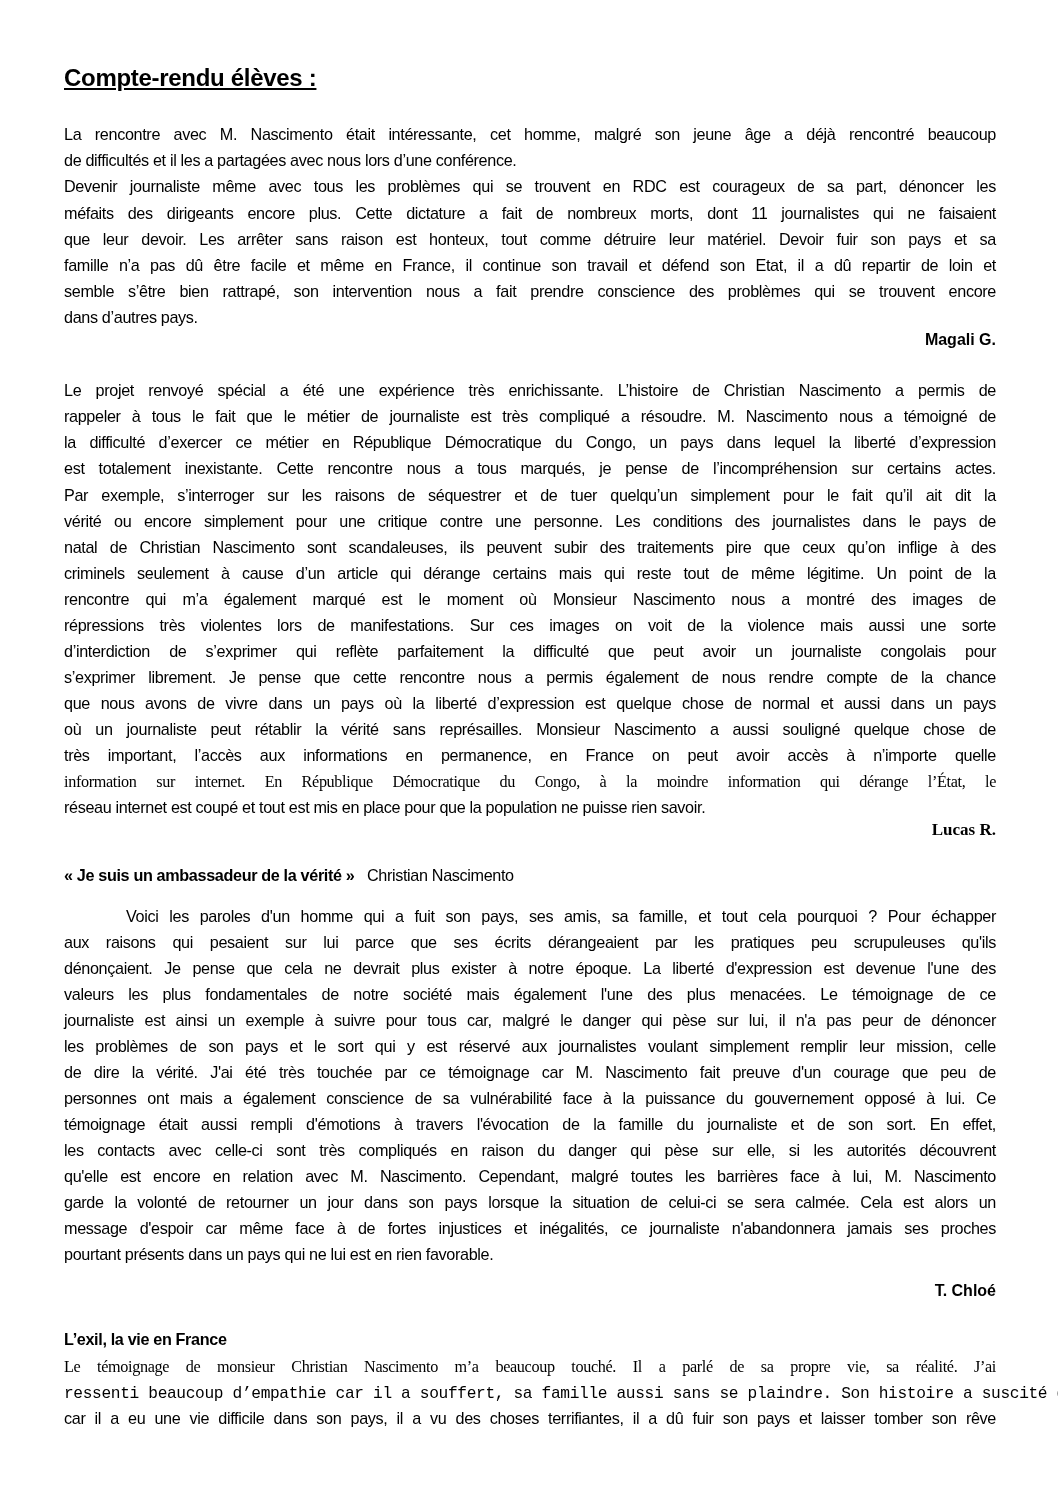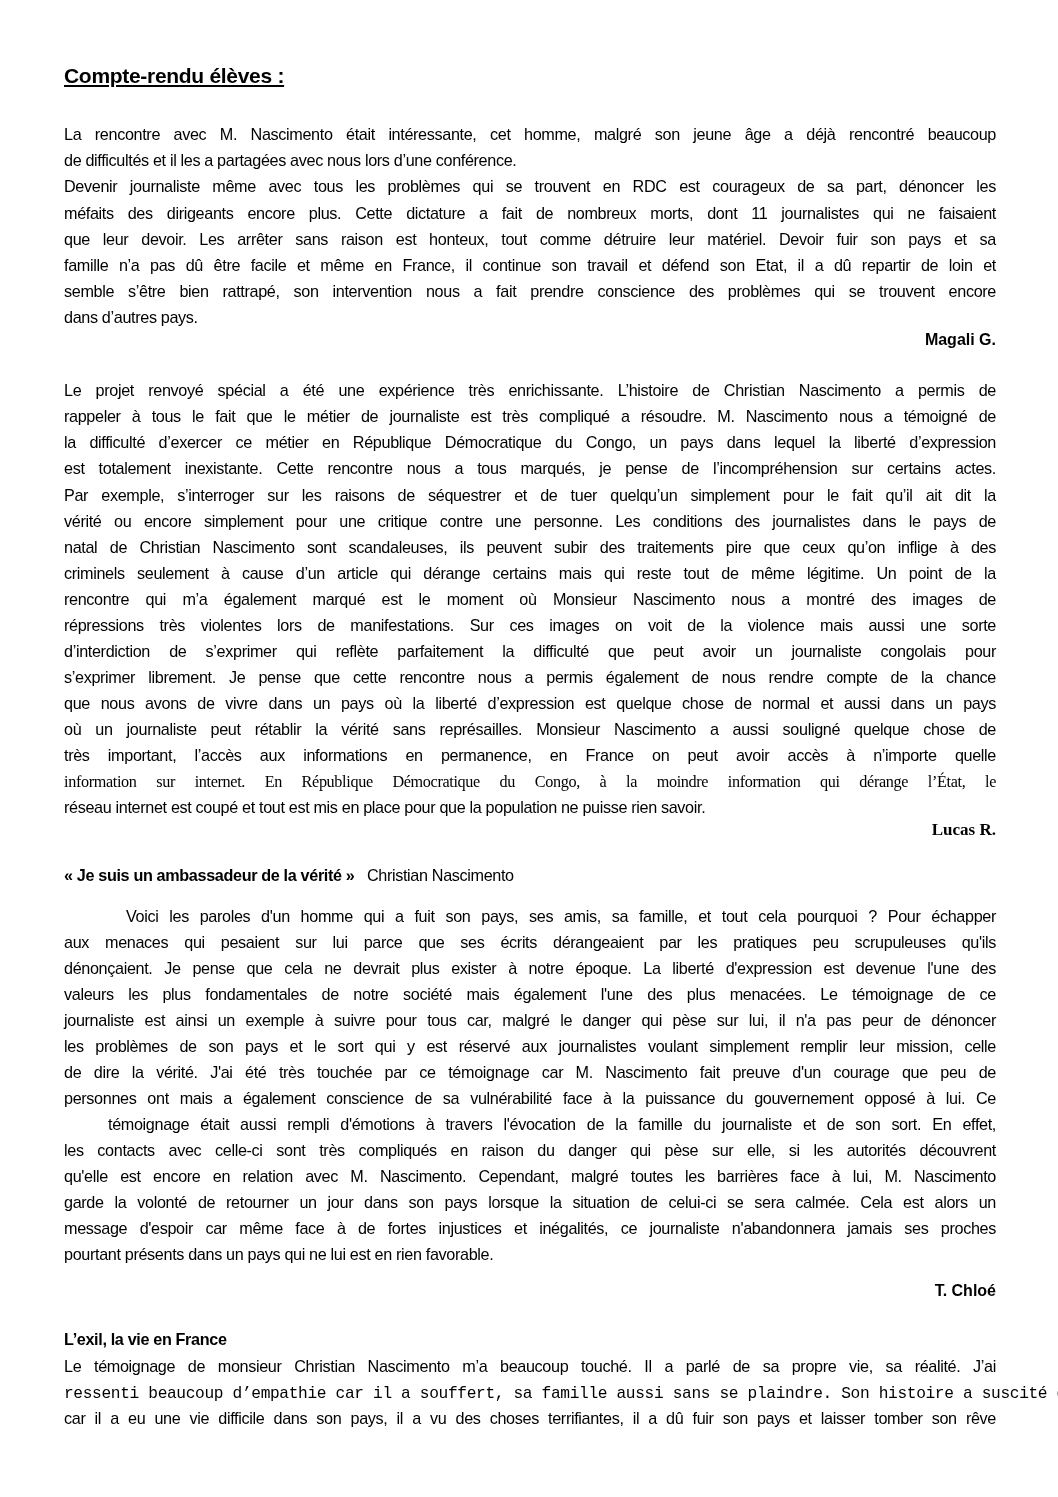--- a/index.html
+++ b/index.html
@@ -1,19 +1,19 @@
 <!DOCTYPE html>
 <html><head>
 <meta charset="utf-8">
 <style>
   html, body { margin:0; padding:0; background:#ffffff; }
   body { width:1058px; height:1497px; position:relative; overflow:hidden;
          font-family:"Liberation Sans", sans-serif; color:#000; }
   .page { position:absolute; left:64px; top:0; width:932px; }
-  .title { position:absolute; left:0; top:64px; font-size:21px; font-weight:bold;
+  .title { position:absolute; left:0; top:64px; font-size:24px; font-weight:bold;
            text-decoration:underline; letter-spacing:-0.3px; }
   .line { position:absolute; left:0; width:932px; font-size:16.2px; line-height:20px;
           white-space:nowrap; letter-spacing:-0.35px; text-align:justify; text-align-last:justify; }
   .line.last { text-align-last:left; }
   .line.indent { padding-left:62px; box-sizing:border-box; }
   .sig { position:absolute; right:0; font-size:16px; font-weight:bold; white-space:nowrap; }
   .sig.serif { font-family:"Liberation Serif", serif; font-size:17px; }
   .heading { position:absolute; left:0; font-size:16.2px; white-space:nowrap; letter-spacing:-0.35px; }
   .heading b { font-weight:bold; }
 </style>
@@ -55,38 +55,38 @@
     <div class="line" style="top:771px"><span style="white-space: nowrap; word-spacing: 0px; font-family: Liberation Serif, serif;">information sur internet. En République Démocratique du Congo, à la moindre information qui dérange l’État, le</span></div>
     <div class="line last" style="top:797px"><span style="white-space: nowrap;">réseau internet est coupé et tout est mis en place pour que la population ne puisse rien savoir.</span></div>
     <div class="sig serif" style="top:820px">Lucas R.</div>
   </div>
 
   <div>
     <div class="heading" style="top:866px">
       <b>« Je suis un ambassadeur de la vérité »</b>&nbsp;&nbsp;&nbsp;<span>Christian Nascimento</span>
     </div>
     <div class="line indent" style="top:906px"><span style="white-space: nowrap; word-spacing: 0px;">Voici les paroles d'un homme qui a fuit son pays, ses amis, sa famille, et tout cela pourquoi ? Pour échapper</span></div>
-    <div class="line" style="top:932px"><span style="white-space: nowrap; word-spacing: 0px;">aux menaces qui pesaient sur lui parce que ses écrits dérangeaient par les pratiques peu scrupuleuses qu'ils</span></div>
+    <div class="line" style="top:932px"><span style="white-space: nowrap; word-spacing: 0px;">aux raisons qui pesaient sur lui parce que ses écrits dérangeaient par les pratiques peu scrupuleuses qu'ils</span></div>
     <div class="line" style="top:958px"><span style="white-space: nowrap; word-spacing: 0px;">dénonçaient. Je pense que cela ne devrait plus exister à notre époque. La liberté d'expression est devenue l'une des</span></div>
     <div class="line" style="top:984px"><span style="white-space: nowrap; word-spacing: 0px;">valeurs les plus fondamentales de notre société mais également l'une des plus menacées. Le témoignage de ce</span></div>
     <div class="line" style="top:1010px"><span style="white-space: nowrap; word-spacing: 0px;">journaliste est ainsi un exemple à suivre pour tous car, malgré le danger qui pèse sur lui, il n'a pas peur de dénoncer</span></div>
     <div class="line" style="top:1036px"><span style="white-space: nowrap; word-spacing: 0px;">les problèmes de son pays et le sort qui y est réservé aux journalistes voulant simplement remplir leur mission, celle</span></div>
     <div class="line" style="top:1062px"><span style="white-space: nowrap; word-spacing: 0px;">de dire la vérité. J'ai été très touchée par ce témoignage car M. Nascimento fait preuve d'un courage que peu de</span></div>
     <div class="line" style="top:1088px"><span style="white-space: nowrap; word-spacing: 0px;">personnes ont mais a également conscience de sa vulnérabilité face à la puissance du gouvernement opposé à lui. Ce</span></div>
-    <div class="line" style="top:1114px"><span style="white-space: nowrap; word-spacing: 0px; margin-left: 44px;">témoignage était aussi rempli d'émotions à travers l'évocation de la famille du journaliste et de son sort. En effet,</span></div>
+    <div class="line" style="top:1114px"><span style="white-space: nowrap; word-spacing: 0px;">témoignage était aussi rempli d'émotions à travers l'évocation de la famille du journaliste et de son sort. En effet,</span></div>
     <div class="line" style="top:1140px"><span style="white-space: nowrap; word-spacing: 0px;">les contacts avec celle-ci sont très compliqués en raison du danger qui pèse sur elle, si les autorités découvrent</span></div>
     <div class="line" style="top:1166px"><span style="white-space: nowrap; word-spacing: 0px;">qu'elle est encore en relation avec M. Nascimento. Cependant, malgré toutes les barrières face à lui, M. Nascimento</span></div>
     <div class="line" style="top:1192px"><span style="white-space: nowrap; word-spacing: 0px;">garde la volonté de retourner un jour dans son pays lorsque la situation de celui-ci se sera calmée. Cela est alors un</span></div>
     <div class="line" style="top:1218px"><span style="white-space: nowrap; word-spacing: 0px;">message d'espoir car même face à de fortes injustices et inégalités, ce journaliste n'abandonnera jamais ses proches</span></div>
     <div class="line last" style="top:1244px"><span style="white-space: nowrap;">pourtant présents dans un pays qui ne lui est en rien favorable.</span></div>
     <div class="sig" style="top:1282px">T. Chloé</div>
   </div>
 
   <div>
     <div class="heading" style="top:1330px">
       <b>L’exil, la vie en France</b>
     </div>
-    <div class="line" style="top:1356px"><span style="white-space: nowrap; word-spacing: 0px;">Le témoignage de monsieur Christian Nascimento m’a beaucoup touché. Il a parlé de sa propre vie, sa réalité. J’ai</span></div>
+    <div class="line" style="top:1356px"><span style="white-space: nowrap; word-spacing: 0px; font-family: Liberation Serif, serif;">Le témoignage de monsieur Christian Nascimento m’a beaucoup touché. Il a parlé de sa propre vie, sa réalité. J’ai</span></div>
     <div class="line" style="top:1382px"><span style="white-space: nowrap; word-spacing: 0px; font-family: Liberation Mono, monospace;">ressenti beaucoup d’empathie car il a souffert, sa famille aussi sans se plaindre. Son histoire a suscité de la tristesse</span></div>
     <div class="line" style="top:1408px"><span style="white-space: nowrap; word-spacing: 0px;">car il a eu une vie difficile dans son pays, il a vu des choses terrifiantes, il a dû fuir son pays et laisser tomber son rêve</span></div>
   </div>
 
 </div>
 
 </body></html>

